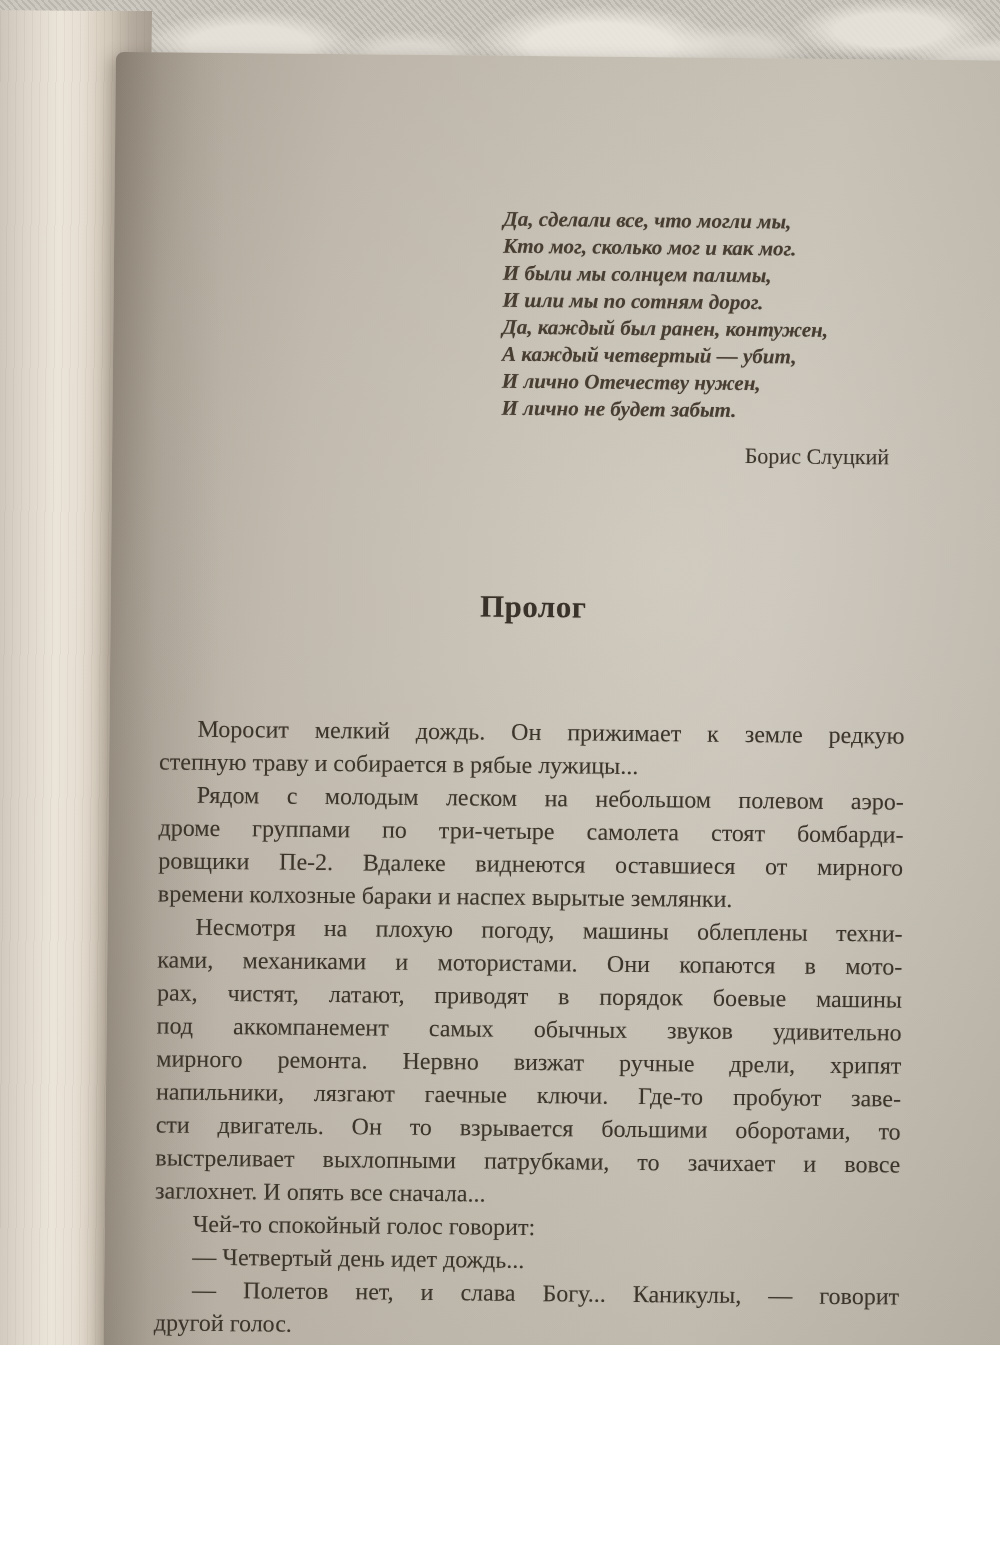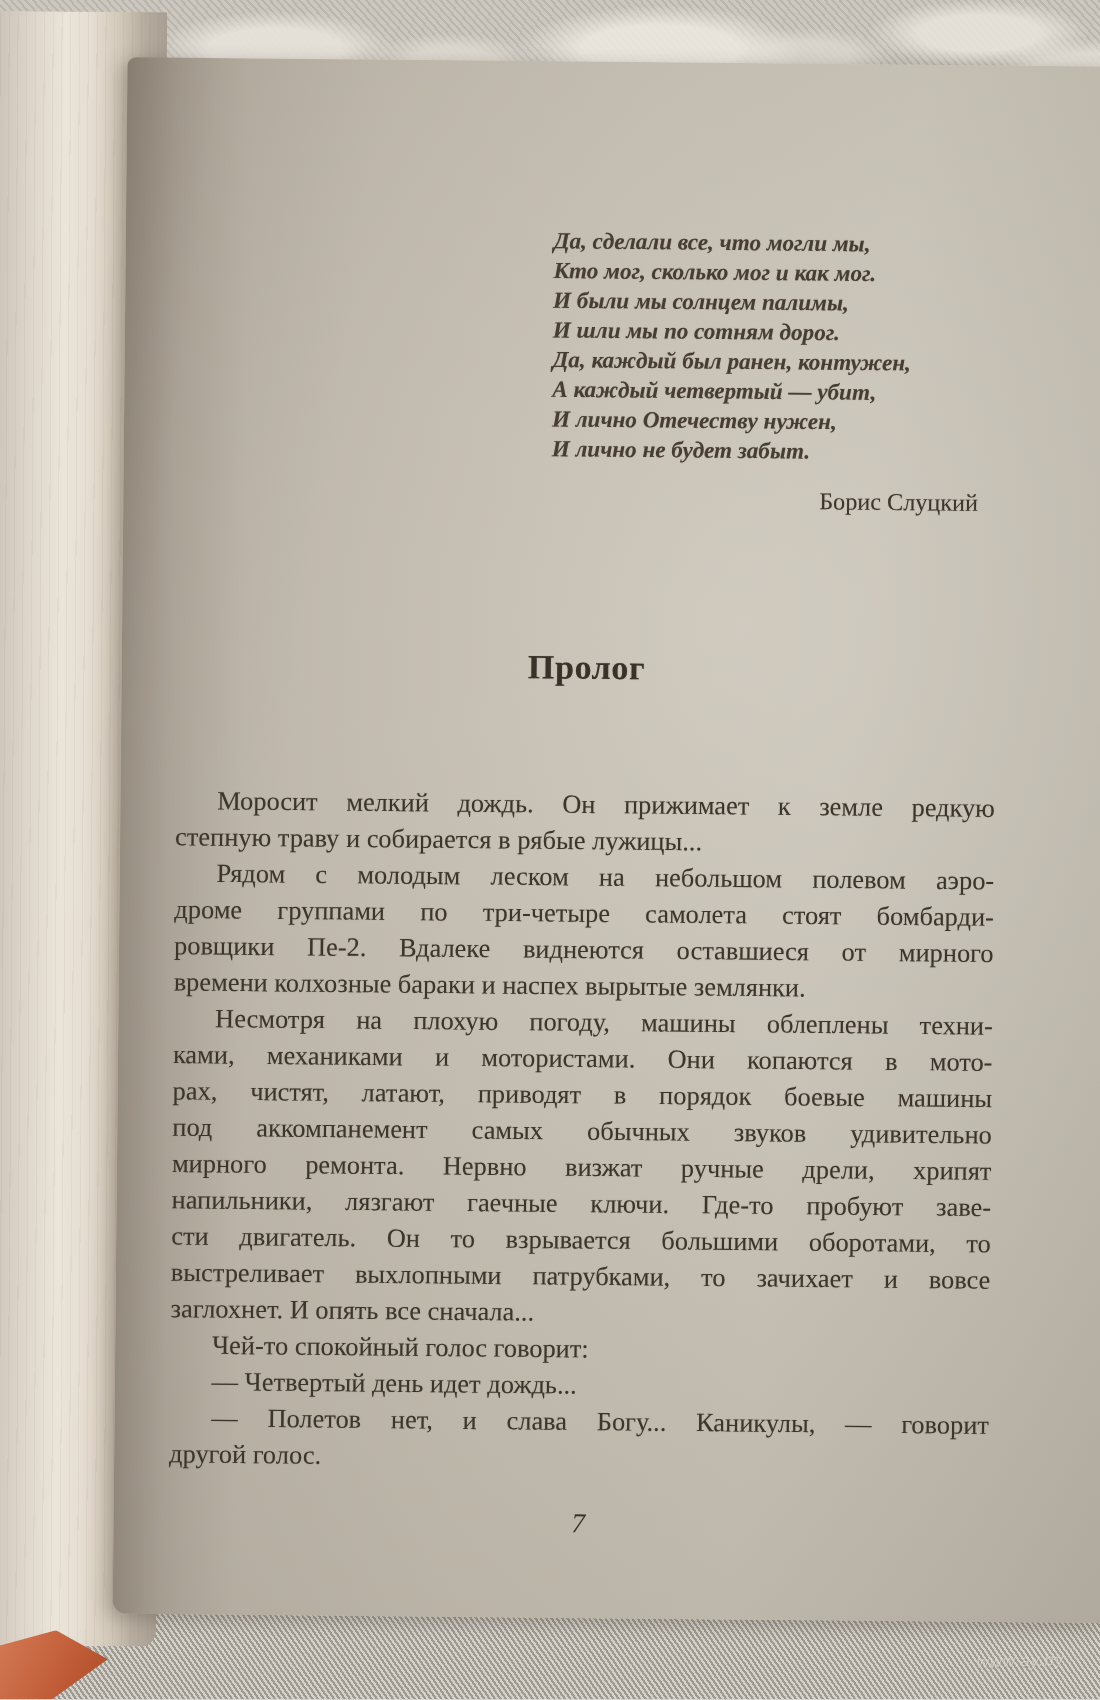--- a/index.html
+++ b/index.html
@@ -1,17 +1,17 @@
 <!DOCTYPE html>
 <html><head>
 <meta charset="utf-8">
 <style>
   html,body{margin:0;padding:0;}
   .scene{
-    position:relative; width:1000px; height:1545px; overflow:hidden;
+    position:relative; width:1000px; height:1345px; overflow:hidden;
     background-color:#c5c1b9;
     background-image:
       repeating-linear-gradient(48deg, rgba(92,86,76,.10) 0 2px, rgba(235,232,225,.18) 2px 5px);
     font-family:"Liberation Serif", serif;
   }
   
   .plaster{
     position:absolute; left:0; top:0; width:1000px; height:120px;
     background-image:
       radial-gradient(closest-side, rgba(230,226,218,.95) 55%, rgba(230,226,218,0) 100%),

